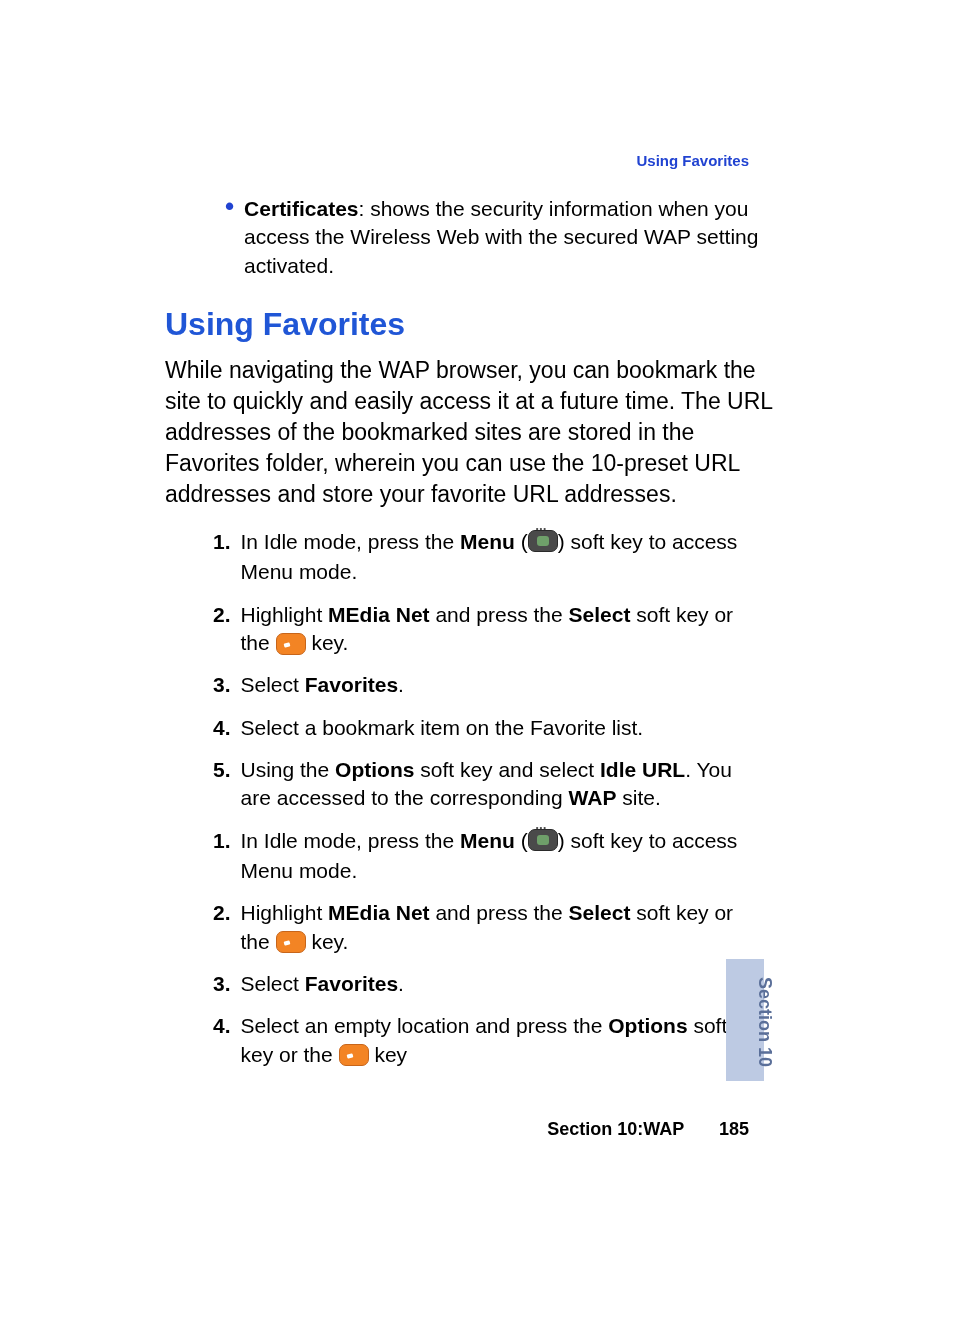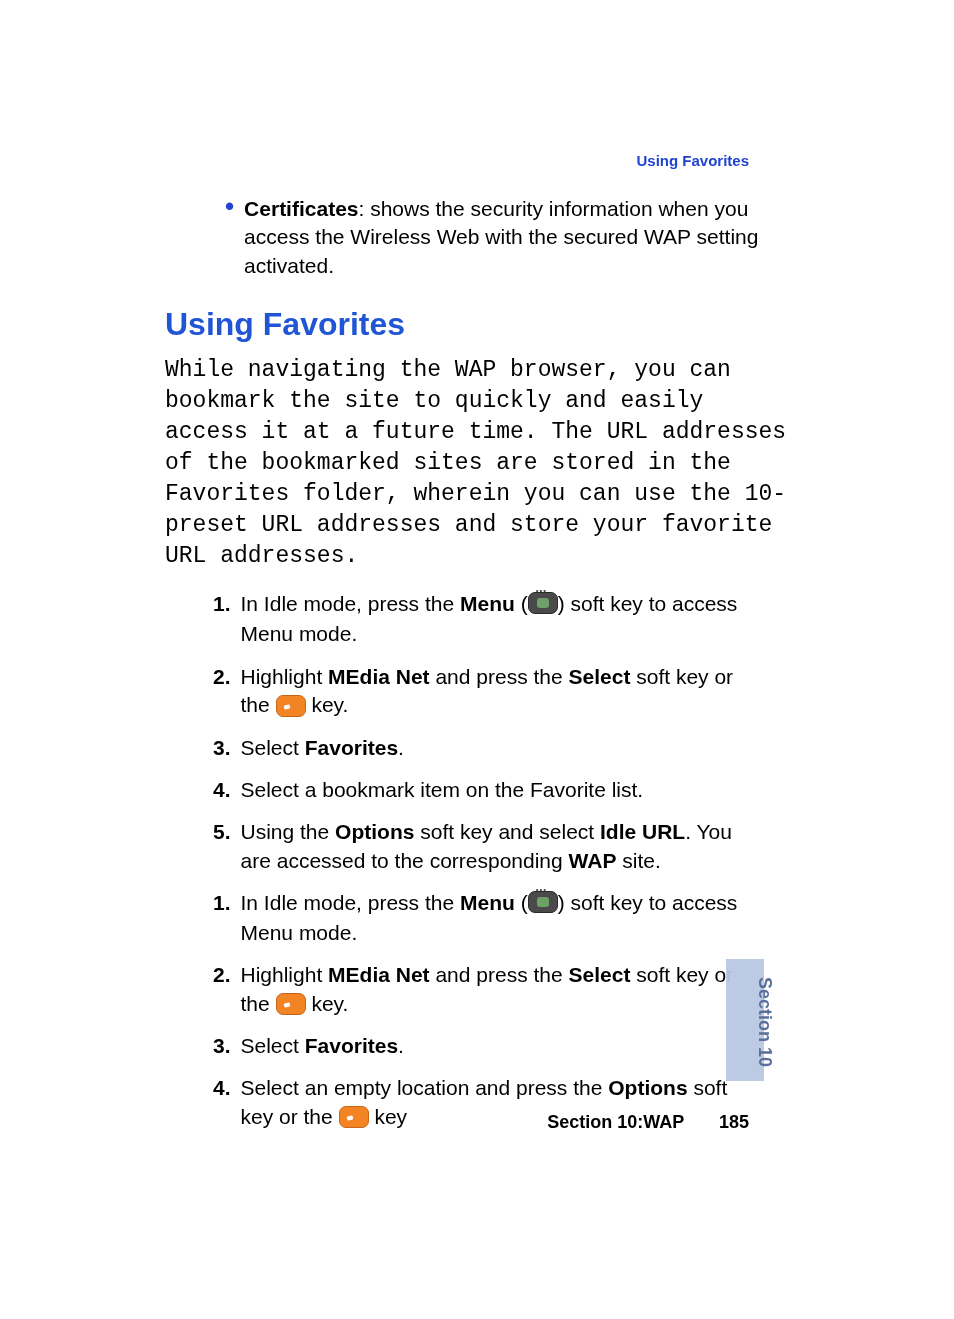--- a/index.html
+++ b/index.html
@@ -49,21 +49,21 @@
   }
   .bold { font-weight: 700; }
   .h1 {
     color: #2056d6;
     font-family: Arial, Helvetica, sans-serif;
     font-weight: 700;
     font-size: 32px;
     margin: 26px 0 10px 0;
   }
   .body-para {
-    font-family: Liberation Mono, monospace;
+    font-family: Liberation Sans, sans-serif;
     font-size: 23px;
     line-height: 1.35;
     margin: 12px 0 18px 0;
   }
   .h2 {
     font-family: Arial, Helvetica, sans-serif;
     font-weight: 700;
     font-size: 23px;
     margin: 16px 0 10px 0;
   }
@@ -134,21 +134,21 @@
     content: "";
     position: absolute;
     left: 7px; top: 9px;
     width: 6px; height: 4px;
     background: #fff;
     border-radius: 1px;
     transform: rotate(-15deg);
   }
   .footer {
     position: absolute;
-    bottom: 186px;
+    bottom: 179px;
     right: 205px;
     font-family: Arial, Helvetica, sans-serif;
     font-weight: 700;
     font-size: 18px;
   }
   .footer .pgnum {
     display: inline-block;
     margin-left: 30px;
   }
   .side-tab {

